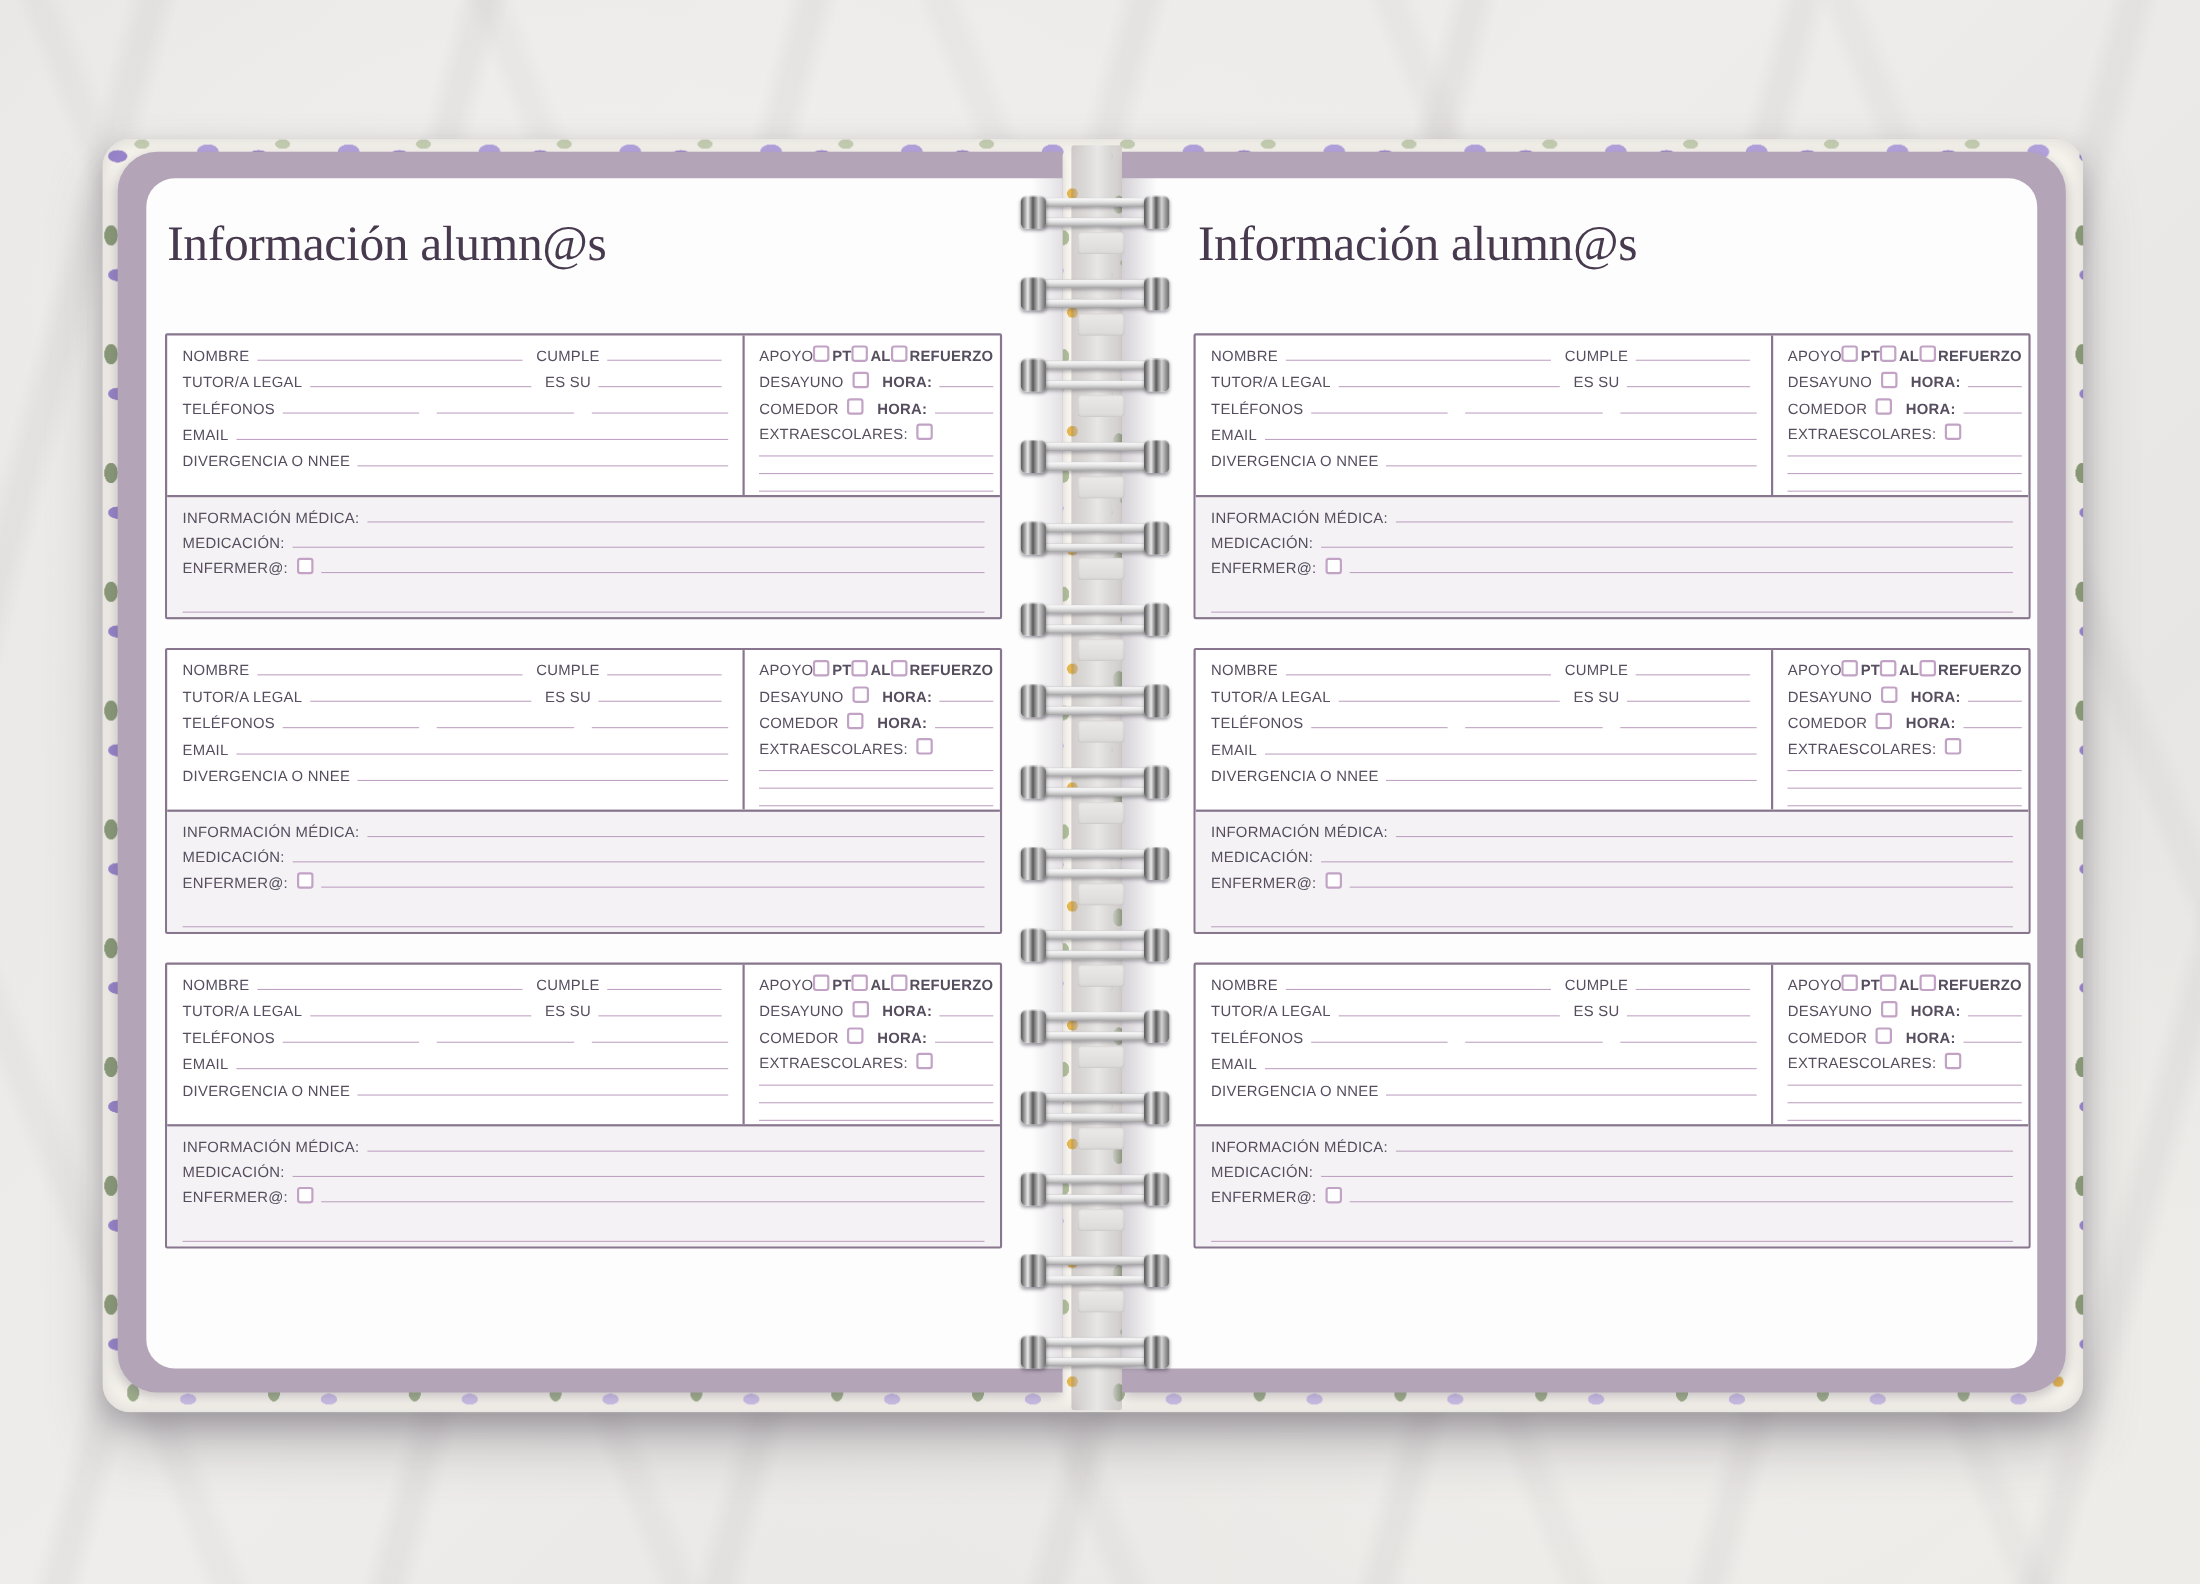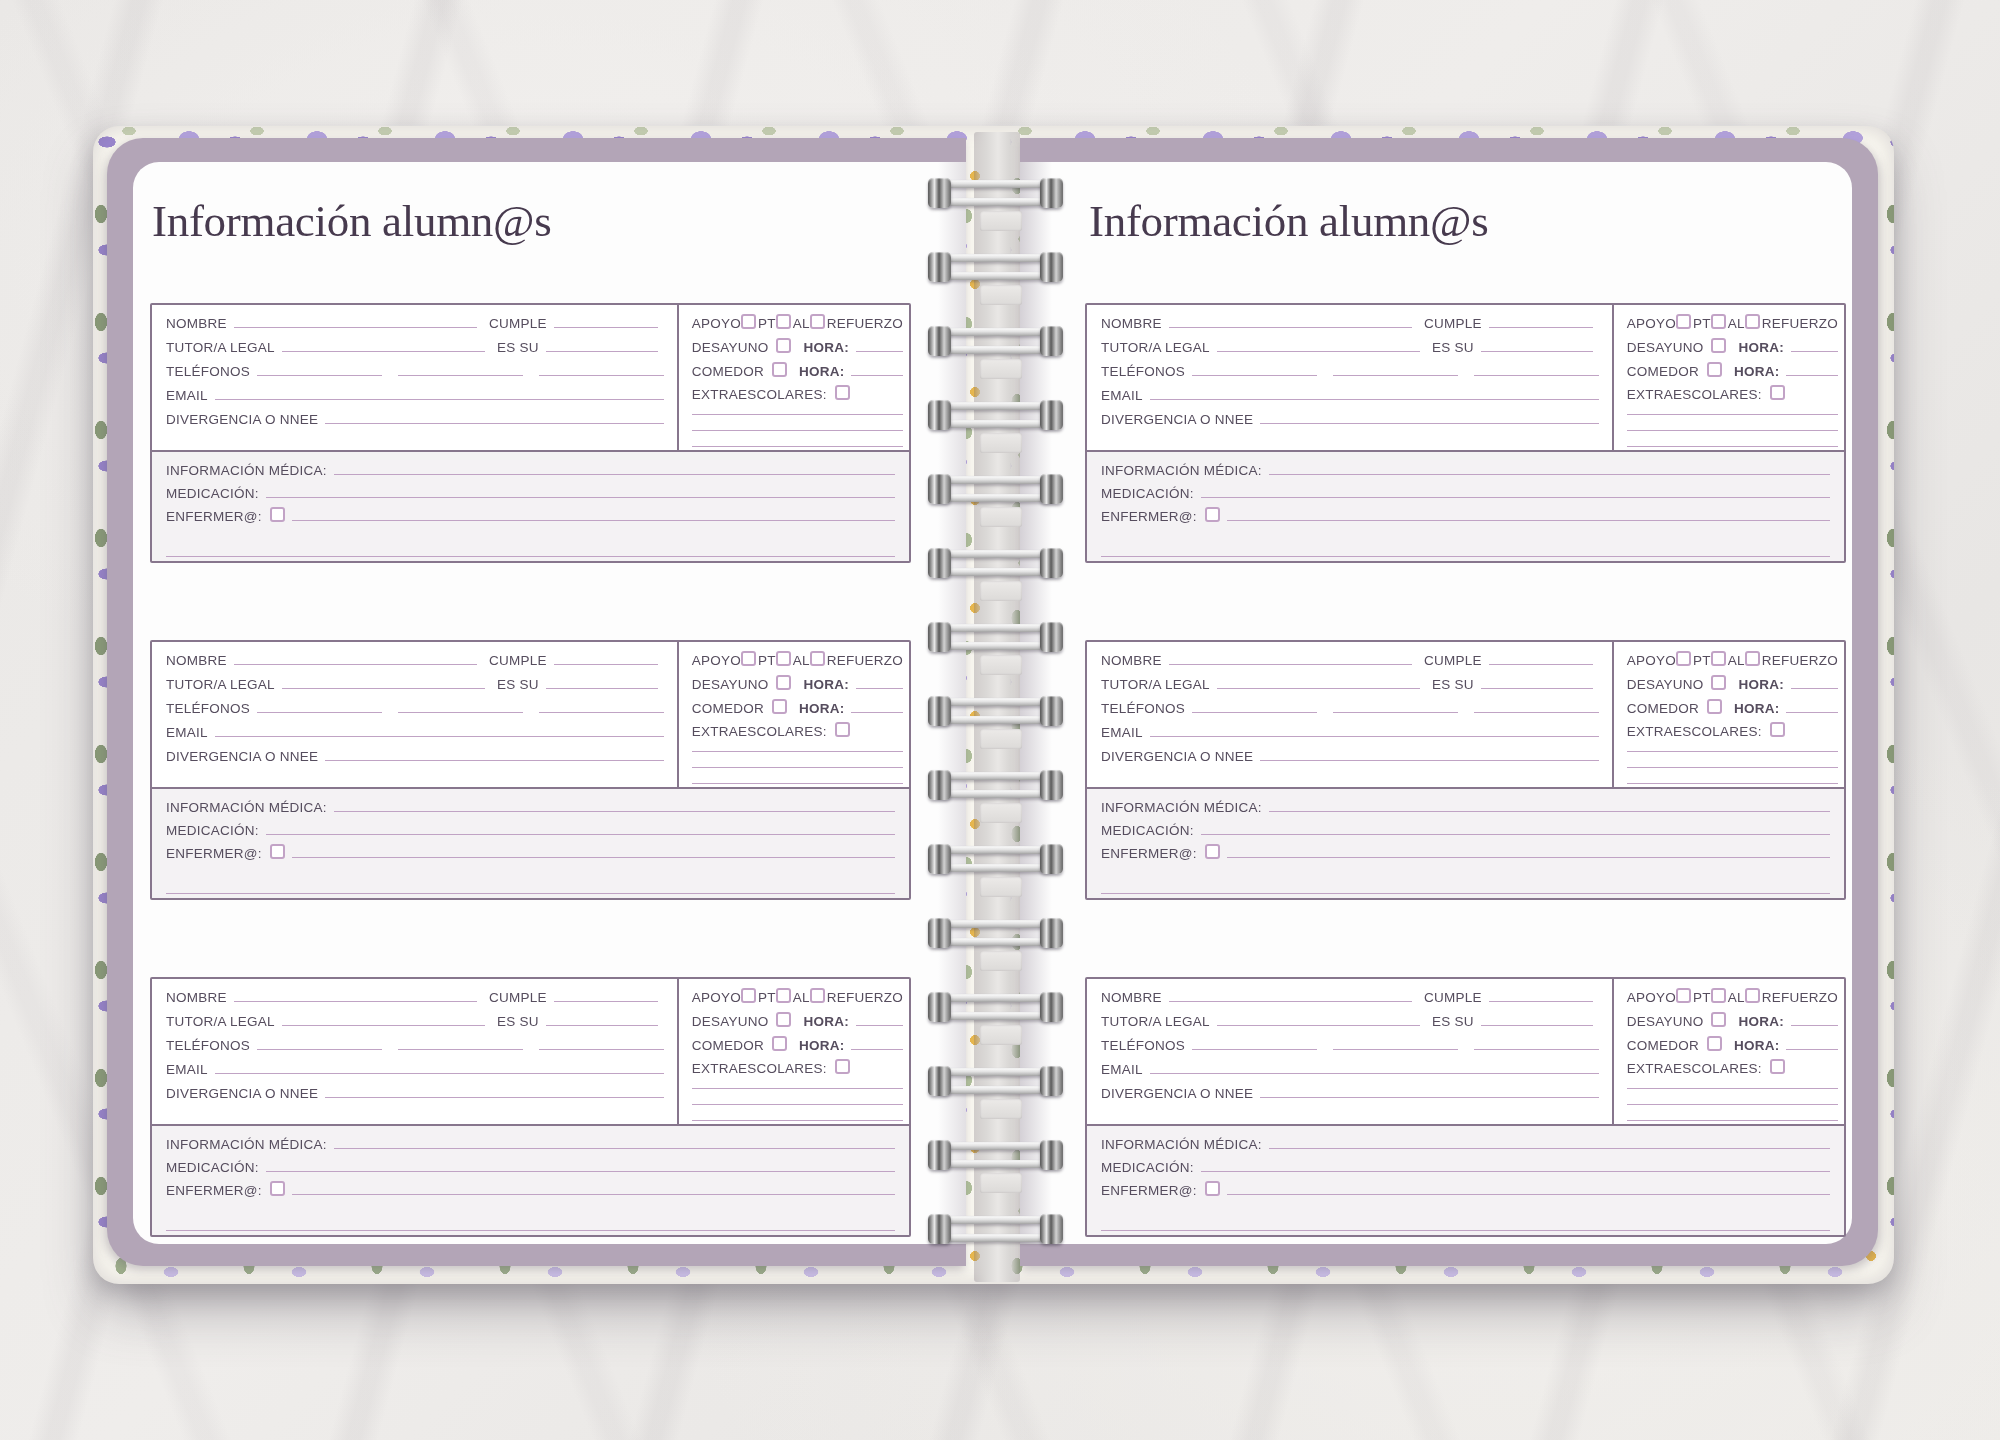--- a/index.html
+++ b/index.html
@@ -60,21 +60,21 @@
   .page-right .paper:after{content:"";position:absolute;top:0;bottom:0;left:0;width:32px;pointer-events:none;
     background:linear-gradient(to left, rgba(118,106,124,0), rgba(118,106,124,0.30));}
   
   .title{position:absolute;top:33px;margin:0;font-family:"Liberation Serif","DejaVu Serif",serif;
     font-weight:500;font-size:45px;letter-spacing:-0.3px;color:var(--title);white-space:nowrap;}
   .page-left  .title{left:19px;}
   .page-right .title{left:69px;}
   .blocks{position:absolute;top:141px;width:761px;}
   .page-left  .blocks{left:17px;}
   .page-right .blocks{left:65px;}
-  .block{box-sizing:border-box;height:260px;margin-bottom:77px;border:2px solid var(--block-border);
+  .block{box-sizing:border-box;height:260px;margin-bottom:26px;border:2px solid var(--block-border);
     border-radius:2px;background:#fff;display:flex;flex-direction:column;}
   .block-top{height:145px;display:flex;}
   .col-left{box-sizing:border-box;width:531px;padding:3px 13px 0 14px;}
   .col-right{box-sizing:border-box;flex:1;border-left:2px solid var(--block-border);padding:3px 6px 0 13px;}
   .block-bottom{box-sizing:border-box;flex:1;border-top:2px solid var(--block-border);
     background:var(--section-bg);padding:4px 14px 0 14px;}
   .frow{display:flex;align-items:flex-end;height:24px;}
   .frow.h23{height:23px;}
   .frow.lr{height:16px;}
   .frow.last{height:27px;margin-top:9px;}
@@ -83,21 +83,21 @@
   .line{border-bottom:1.6px solid var(--field-line);margin:0 0 4px 7px;}
   .line.flex{flex:1;}
   .line.w104{width:104px;flex:none;margin-right:6px;}
   .line.w112{width:112px;flex:none;margin-right:6px;}
   .line.tel{margin-left:16px;}
   .line.full{margin-left:0;}
   .lbl.ml{margin-left:12px;}
   .lbl.hora{margin-left:12px;font-weight:bold;}
   .cb{box-sizing:border-box;width:15px;height:15px;border:2px solid var(--checkbox);
     border-radius:3px;background:#fff;margin:0 0 3px 8px;flex:none;}
-  .grp{display:flex;align-items:flex-end;}
+  .grp{display:flex;align-items:flex-end;font-weight:bold;}
   .grp .cb{margin:0 2px 3px 0;}
   .frow.apoyo{justify-content:space-between;text-align:center;}
   
   .rings{position:absolute;inset:0;z-index:30;pointer-events:none;}
   .ring{position:absolute;left:928px;width:135px;height:26px;}
   .ring .bar{position:absolute;left:7px;right:7px;height:8px;border-radius:4px;
     background:linear-gradient(180deg,#ffffff 0%,#e3e3e3 45%,#a6a6a6 100%);
     box-shadow:0 2px 3px rgba(70,62,78,0.35), inset 0 0 1px #8f8f8f;}
   .ring .bar.t{top:0;}
   .ring .bar.b{bottom:0;}

